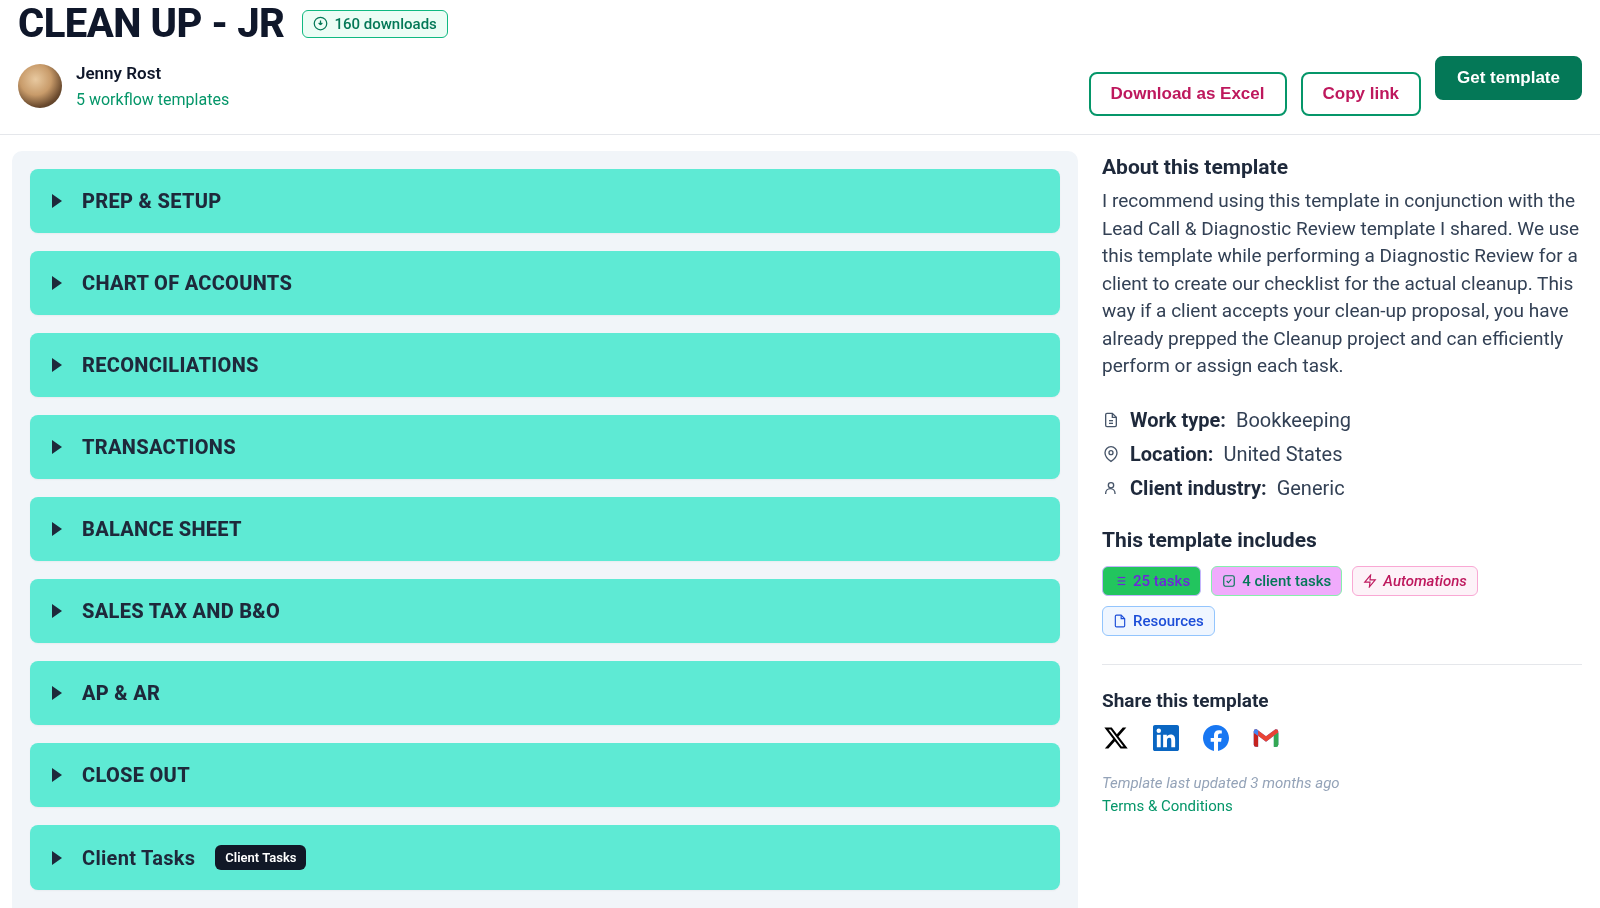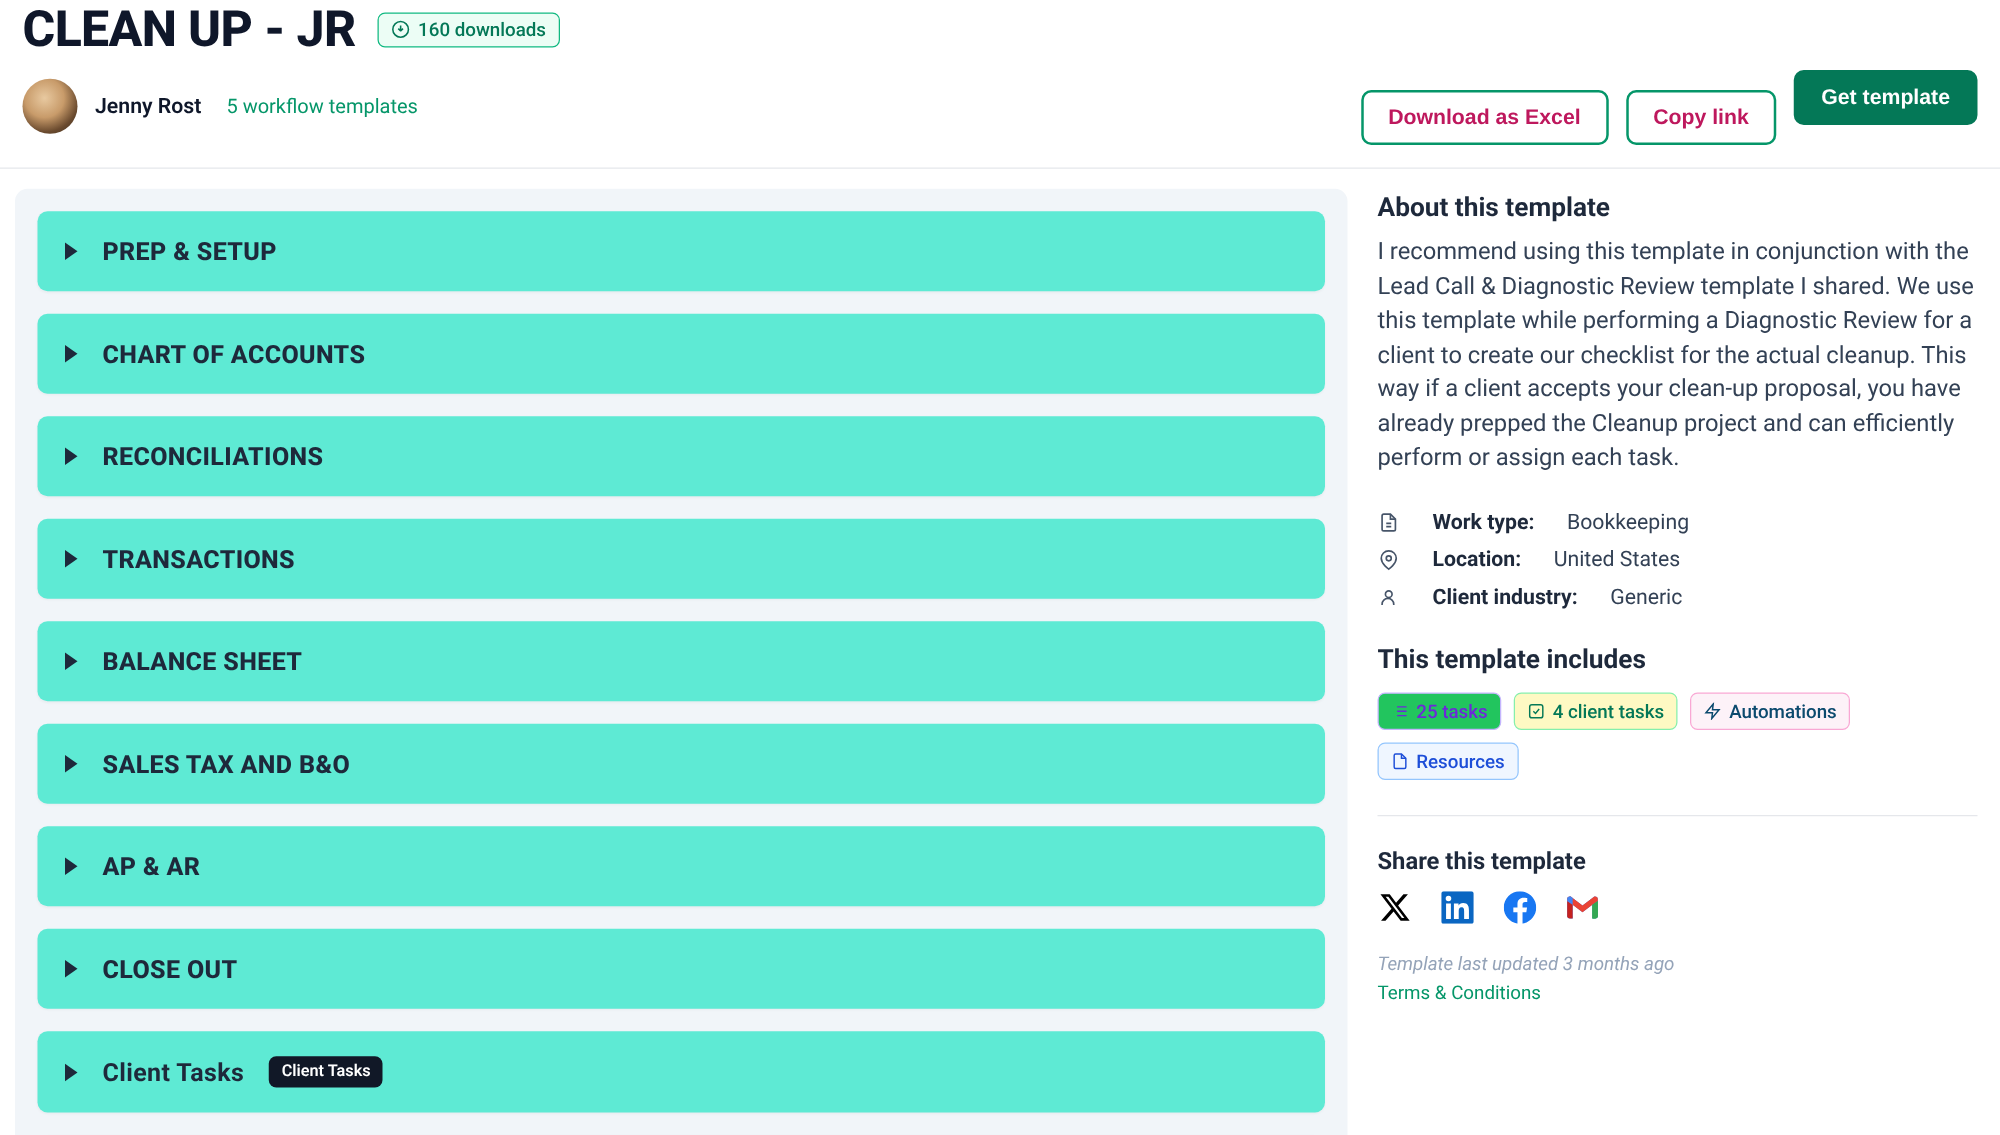--- a/index.html
+++ b/index.html
@@ -46,21 +46,21 @@
   gap: 14px;
   margin-top: 16px;
 }
 .avatar {
   width: 44px;
   height: 44px;
   border-radius: 50%;
   background: radial-gradient(circle at 40% 35%, #e8c9a0 0%, #c89b6a 40%, #6a4a2e 70%, #3a2a1a 100%);
   flex-shrink: 0;
 }
-.author-text { display: flex; flex-direction: row; gap: 20px; }
+.author-text { display: flex; flex-direction: column; gap: 7px; }
 .author-name { font-size: 17px; font-weight: 600; color: #0f172a; }
 .author-sub { font-size: 16px; color: #059669; }
 .actions {
   display: flex;
   gap: 14px;
   align-items: flex-start;
   margin-top: 56px;
 }
 .btn {
   padding: 10px 20px;
@@ -139,21 +139,21 @@
   color: #1e293b;
   margin-bottom: 8px;
 }
 .about-body {
   font-size: 19px;
   line-height: 1.45;
   color: #334155;
   margin-bottom: 28px;
 }
 .meta-list { display: flex; flex-direction: column; gap: 10px; margin-bottom: 28px; }
-.meta-row { display: flex; align-items: center; gap: 26px; font-size: 17px; color: #1e293b; }
+.meta-row { display: flex; align-items: center; gap: 10px; font-size: 20px; color: #1e293b; }
 .meta-icon { width: 18px; height: 18px; display: inline-flex; align-items: center; justify-content: center; color: #475569; }
 .meta-label { font-weight: 700; }
 .meta-value { font-weight: 400; color: #334155; }
 .includes-heading {
   font-size: 21px;
   font-weight: 700;
   color: #1e293b;
   margin-bottom: 14px;
 }
 .badges { display: flex; flex-wrap: wrap; gap: 10px; margin-bottom: 28px; }
@@ -161,22 +161,22 @@
   display: inline-flex;
   align-items: center;
   gap: 6px;
   padding: 5px 10px;
   border-radius: 6px;
   font-size: 15px;
   font-weight: 500;
   border: 1px solid;
 }
 .badge-purple { background:#22c55e; border-color:#c4b5fd; color:#6d28d9; }
-.badge-green  { background:#fef9c3; border-color:#86efac; color:#047857; }
-.badge-pink   { background:#fdf2f8; border-color:#f9a8d4; color:#0c4a6e; }
+.badge-green  { background:#f0abfc; border-color:#86efac; color:#047857; }
+.badge-pink   { background:#fdf2f8; border-color:#f9a8d4; color:#be185d;font-style:italic; }
 .badge-blue   { background:#eff6ff; border-color:#93c5fd; color:#1d4ed8; }
 .divider { border: 0; border-top: 1px solid #e5e7eb; margin: 12px 0 24px 0; }
 .share-heading { font-size: 19px; font-weight: 700; color:#1e293b; margin-bottom: 12px; }
 .share-icons { display: flex; gap: 22px; align-items: center; margin-bottom: 22px; }
 .share-icon { width: 28px; height: 28px; display:inline-flex; align-items:center; justify-content:center; cursor:pointer; }
 .updated { font-size: 15px; font-style: italic; color:#94a3b8; margin-bottom:4px; }
 .terms { font-size: 15px; color:#059669; cursor:pointer; }
 svg { display:block; }
 </style>
 </head>

